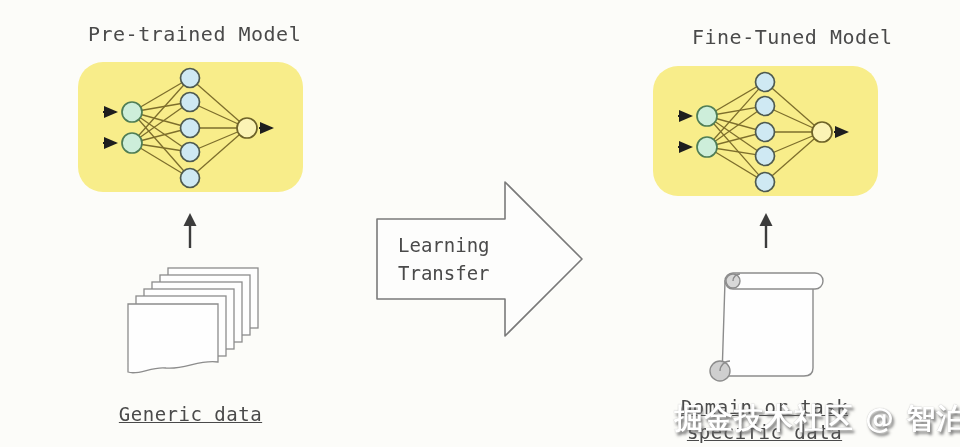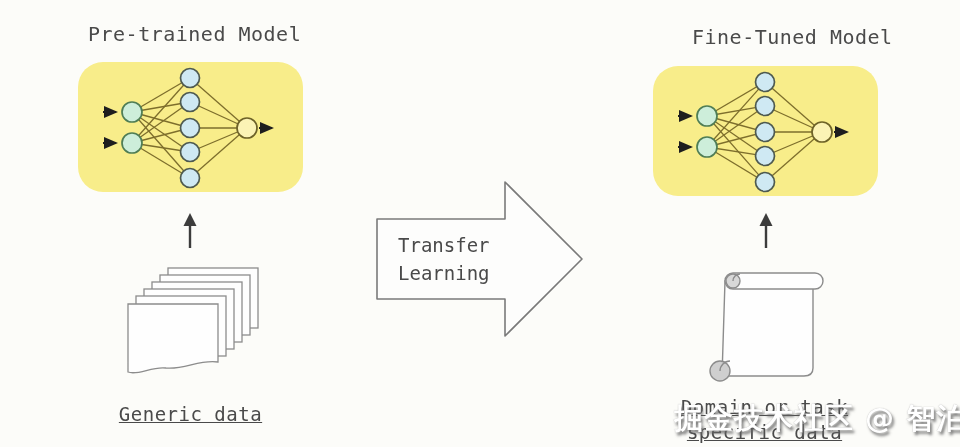--- a/index.html
+++ b/index.html
@@ -118,22 +118,22 @@
       <path d="M2,40 H92 V98 C74,95 58,106 40,104 C26,102 12,112 2,108 Z"></path>
     </g>
   </svg>
 
   <div class="abs caption" style="left:88px;top:402px;width:205px;">Generic data</div>
 
   <svg class="abs" style="left:376px;top:180px;" width="209" height="158" viewBox="0 0 209 158">
     <polygon points="1,39 129,39 129,2 206,79 129,156 129,119 1,119" fill="#fdfdfc" stroke="#7a7a7a" stroke-width="1.6" stroke-linejoin="round"></polygon>
   </svg>
   <div class="abs arrow-label" style="left:398px;top:231px;">
+    <div>Learning</div>
     <div>Transfer</div>
-    <div>Learning</div>
   </div>
 
   <div class="abs title" style="left:692px;top:25px;">Fine-Tuned Model</div>
 
   <svg class="abs" style="left:652px;top:65px;" width="227" height="132" viewBox="0 0 227 132">
     <rect x="1" y="1" width="225" height="130" rx="25" fill="#f8ed8a"></rect>
     <use href="#nn-graph" x="1" y="1"></use>
   </svg>
 
   <svg class="abs" style="left:755px;top:212px;" width="22" height="38" viewBox="0 0 22 38">

